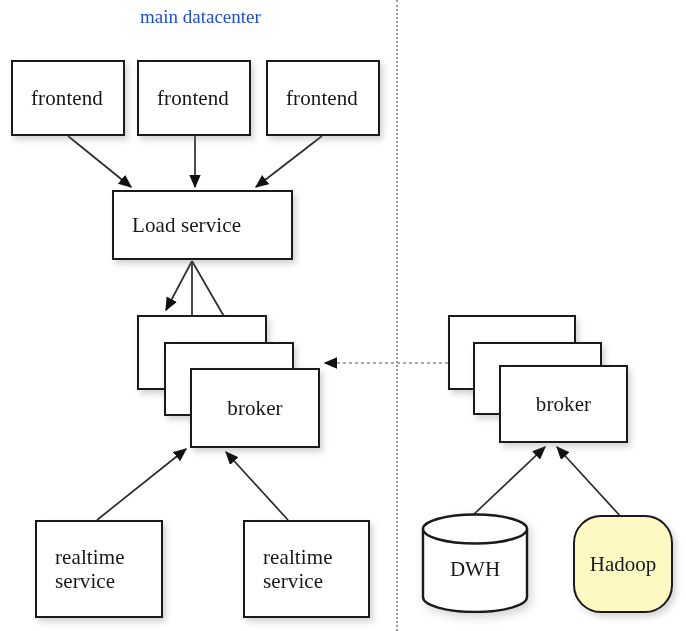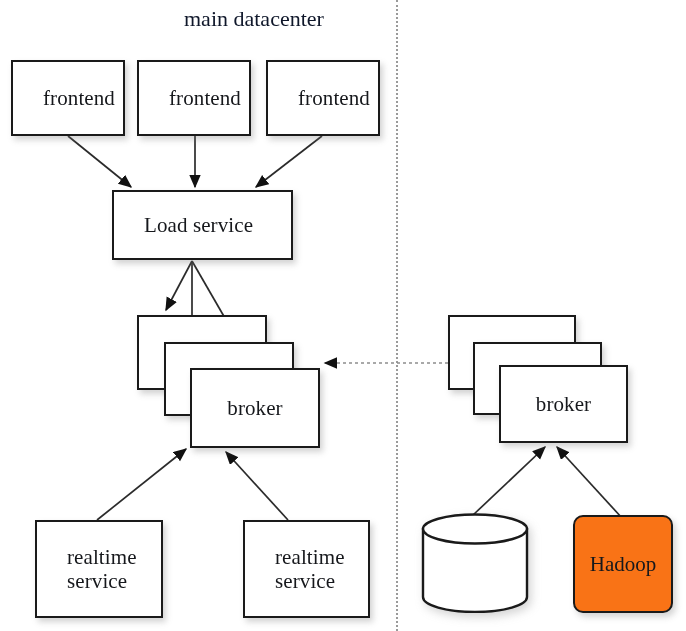--- a/index.html
+++ b/index.html
@@ -33,21 +33,21 @@
     background: #ffffff;
     border: 2.5px solid #1a1a1a;
     color: #16181c;
     display: flex;
     align-items: center;
     justify-content: flex-start;
     box-shadow: 3px 4px 6px rgba(120,120,120,0.32);
   }
   .node .label {
     display: block;
-    padding-left: 30px;
+    padding-left: 18px;
     font-size: 21px;
     line-height: 1.16;
     letter-spacing: 0.1px;
     white-space: pre-line;
   }
   .node.center .label {
     padding-left: 0;
     width: 100%;
     text-align: center;
   }
@@ -55,24 +55,23 @@
   .sheet {
     position: absolute;
     box-sizing: border-box;
     background: #ffffff;
     border: 2.5px solid #1a1a1a;
     box-shadow: 3px 4px 6px rgba(120,120,120,0.32);
   }
   
   .caption {
     position: absolute;
-    font-size: 22px;
-    color: #0f172a;
+    font-size: 19px;
+    color: #1d4ed8;
     white-space: nowrap;
-    margin-left: 44px;
   }
   
   .divider {
     position: absolute;
     top: 0;
     width: 0;
     height: 631px;
     border-left: 2px dotted #9a9a9a;
   }
   
@@ -85,23 +84,23 @@
     left: 0;
     width: 100%;
     text-align: center;
     font-size: 21px;
     color: #16181c;
   }
   
   .rounded {
     position: absolute;
     box-sizing: border-box;
-    background: #f97316;
+    background: #fef9c3;
     border: 2.5px solid #1a1a1a;
-    border-radius: 10px;
+    border-radius: 28px;
     display: flex;
     align-items: center;
     justify-content: center;
     font-size: 21px;
     color: #16181c;
     box-shadow: 3px 4px 6px rgba(120,120,120,0.32);
   }
 </style>
 </head>
 <body>
@@ -180,19 +179,20 @@
   <div class="node" style="left:243px; top:520px; width:127px; height:98px;">
     <span class="label">realtime
 service</span>
   </div>
 
   <div class="cylinder" style="left:421px; top:513px; width:108px; height:100px;">
     <svg width="108" height="100" viewBox="0 0 108 100">
       <path d="M2,16 L2,84 A52,15 0 0 0 106,84 L106,16 Z" fill="#ffffff" stroke="#1a1a1a" stroke-width="2.4"></path>
       <ellipse cx="54" cy="16" rx="52" ry="14.5" fill="#ffffff" stroke="#1a1a1a" stroke-width="2.4"></ellipse>
     </svg>
+    <span class="cyl-text" style="top:44px;">DWH</span>
   </div>
 
   <div class="rounded" style="left:573px; top:515px; width:100px; height:98px;">
     <span>Hadoop</span>
   </div>
 
 </div>
 
 </body></html>

